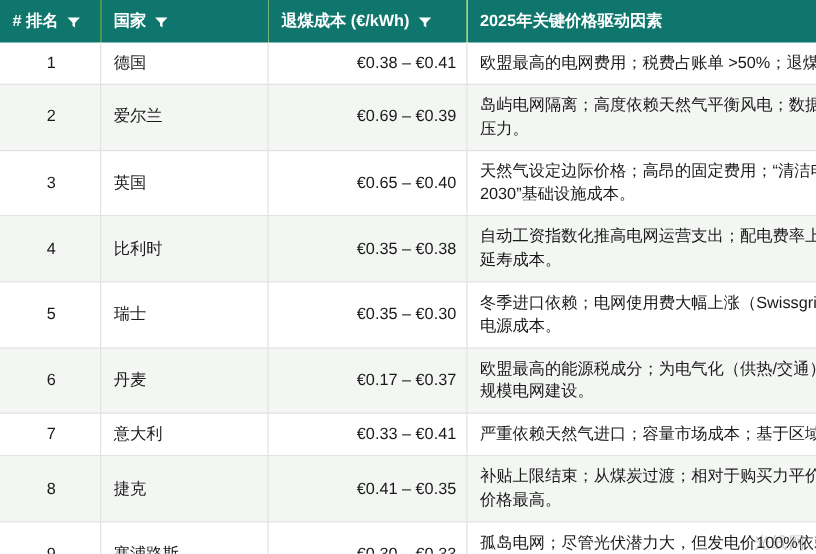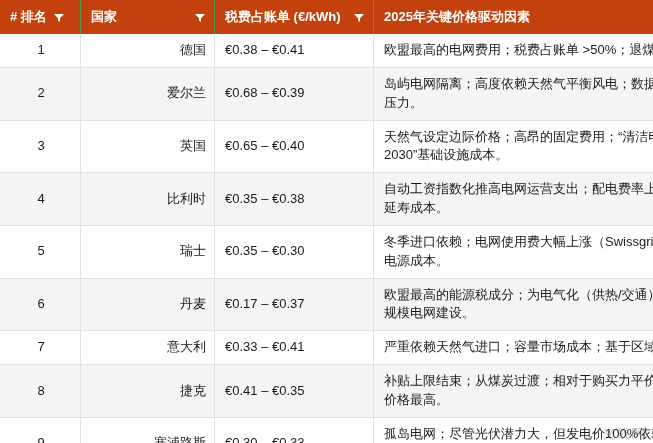--- a/index.html
+++ b/index.html
@@ -13,38 +13,37 @@
     overflow: hidden;
     font-family: "Liberation Sans", sans-serif;
     color: #1a1a1a;
   }
   table.data-table {
     border-collapse: collapse;
     width: 653px;
     table-layout: fixed;
   }
   table.data-table th {
-    background: #c2410c;
+    background: #0f766e;
     color: #ffffff;
     font-size: 13px;
     font-weight: bold;
     text-align: left;
     padding: 8px 8px 8px 10px;
     border-right: 1px solid #4a9a4e;
     vertical-align: middle;
     white-space: nowrap;
     position: relative;
   }
   table.data-table th:last-child {
     border-right: none;
   }
   .th-inner {
     display: flex;
     align-items: center;
-    justify-content: space-between;
     gap: 6px;
   }
   .th-label {
     overflow: hidden;
     text-overflow: ellipsis;
   }
   .filter-icon {
     flex: 0 0 auto;
     width: 12px;
     height: 12px;
@@ -67,22 +66,22 @@
     background: #f3f6f3;
   }
   tbody tr:nth-child(odd) td {
     background: #ffffff;
   }
   .col-rank   { width: 62px;  text-align: center; }
   .col-country{ width: 115px; text-align: center; }
   .col-price  { width: 140px; text-align: center; }
   .col-drivers{ width: 336px; text-align: left; }
   td.col-rank { text-align: center; }
-  td.col-country { text-align: right; }
-  td.col-price { text-align: left; white-space: nowrap; margin-left: 16px; }
+  td.col-country { text-align: left; }
+  td.col-price { text-align: right; white-space: nowrap; margin-left: 16px; }
   td.col-drivers { text-align: left; }
   th.col-rank .th-inner { justify-content: flex-start; }
   .watermark {
     position: absolute;
     right: 8px;
     bottom: 0;
     font-size: 13px;
     color: rgba(120,120,120,0.45);
     letter-spacing: 1px;
     pointer-events: none;
@@ -116,21 +115,21 @@
             <span class="th-label">国家</span>
             <span class="filter-icon">
               <svg width="12" height="12" viewBox="0 0 12 12">
                   <path d="M1 3 L11 3 L7 7.2 L7 11 L5 9.6 L5 7.2 Z" fill="#ffffff"></path>
                 </svg>
             </span>
           </div>
         </th>
         <th class="col-price">
           <div class="th-inner">
-            <span class="th-label">税费占账单 (€/kWh)</span>
+            <span class="th-label">退煤成本 (€/kWh)</span>
             <span class="filter-icon">
               <svg width="12" height="12" viewBox="0 0 12 12">
                   <path d="M1 3 L11 3 L7 7.2 L7 11 L5 9.6 L5 7.2 Z" fill="#ffffff"></path>
                 </svg>
             </span>
           </div>
         </th>
         <th class="col-drivers">
           <div class="th-inner">
             <span class="th-label">2025年关键价格驱动因素</span>
@@ -142,21 +141,21 @@
     <tbody>
       <tr>
         <td class="col-rank">1</td>
         <td class="col-country">德国</td>
         <td class="col-price">€0.38 – €0.41</td>
         <td class="col-drivers">欧盟最高的电网费用；税费占账单 &gt;50%；退煤成本。</td>
       </tr>
       <tr>
         <td class="col-rank">2</td>
         <td class="col-country">爱尔兰</td>
-        <td class="col-price">€0.68 – €0.39</td>
+        <td class="col-price">€0.69 – €0.39</td>
         <td class="col-drivers">岛屿电网隔离；高度依赖天然气平衡风电；数据中心需求压力。</td>
       </tr>
       <tr>
         <td class="col-rank">3</td>
         <td class="col-country">英国</td>
         <td class="col-price">€0.65 – €0.40</td>
         <td class="col-drivers">天然气设定边际价格；高昂的固定费用；“清洁电力2030”基础设施成本。</td>
       </tr>
       <tr>
         <td class="col-rank">4</td>

